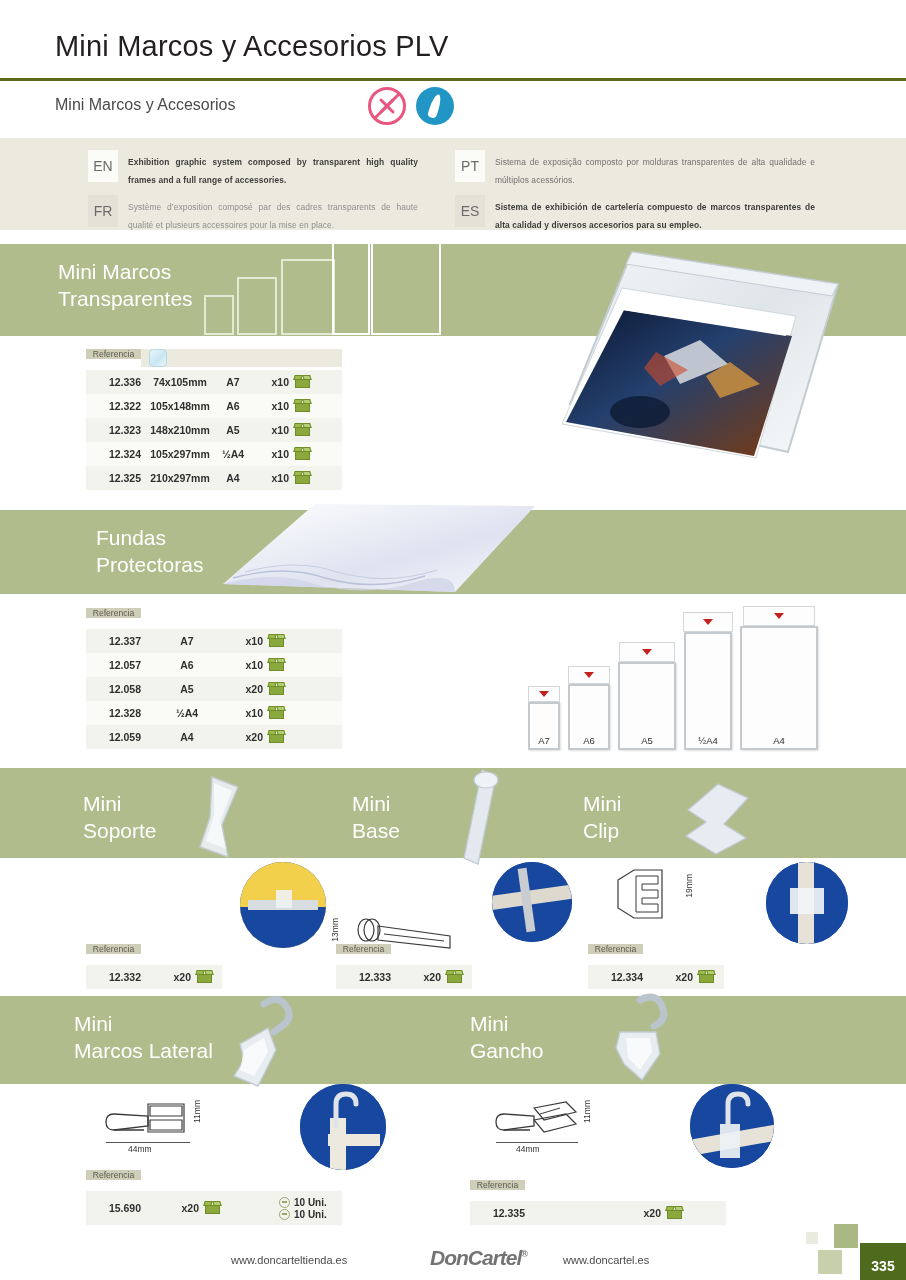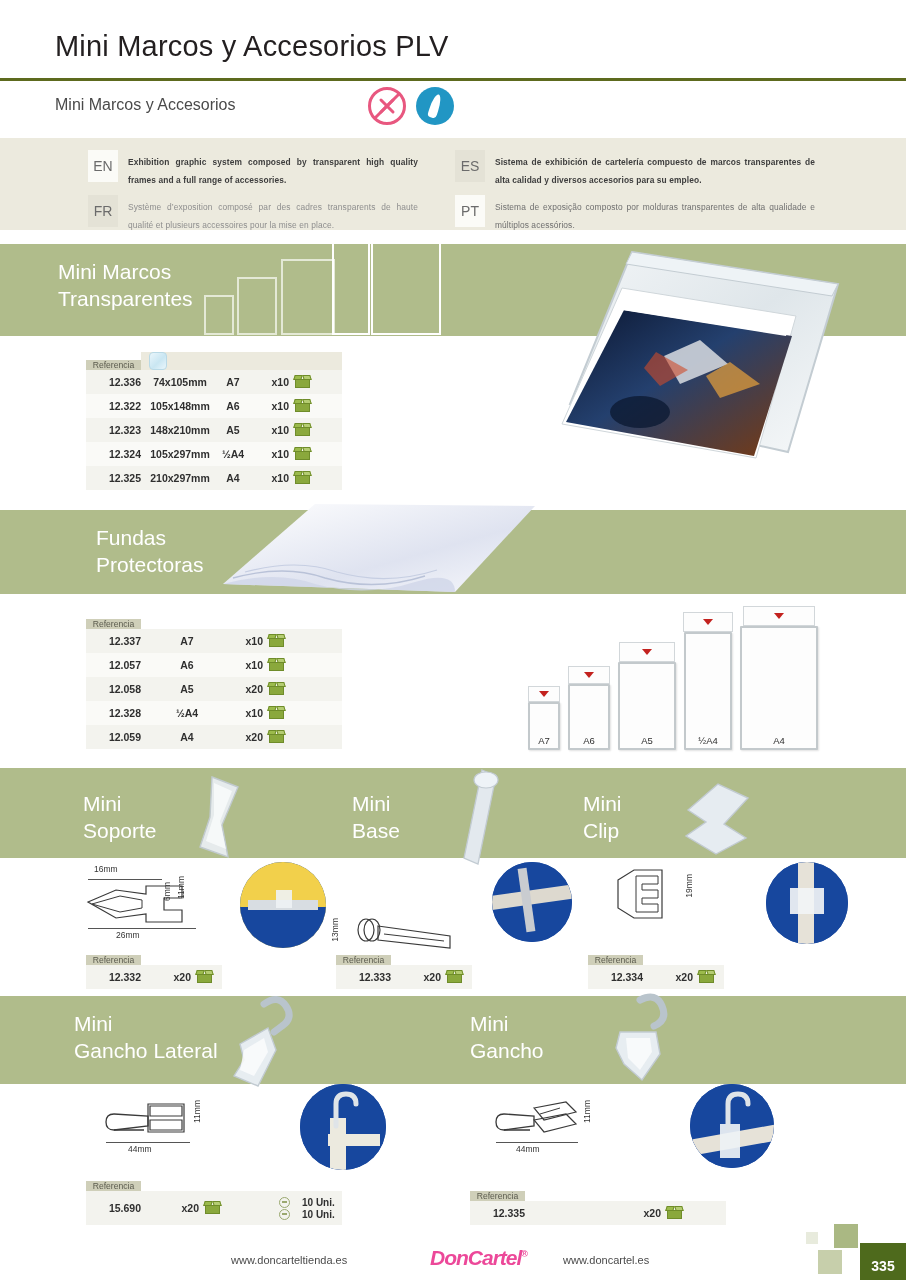--- a/index.html
+++ b/index.html
@@ -63,21 +63,21 @@
   .lang-text.light-b{color:#6f6f6f;font-weight:400;letter-spacing:.1px;}
 
   
   .band{position:absolute;left:0;width:906px;background:#b0bc8b;}
   .band-title{
     position:absolute;color:#ffffff;font-size:21px;line-height:27px;font-weight:400;
   }
 
   
   .ptable{position:absolute;font-size:10.5px;}
-  .ptable .thead{display:flex;height:21px;align-items:flex-end;}
+  .ptable .thead{display:flex;height:21px;align-items:flex-start;}
   .th-ref{
     background:#cfcfb9;color:#5b5b4e;font-size:8.6px;display:flex;align-items:center;
     justify-content:center;width:55px;
   }
   .th-rest{background:#eceade;flex:1;display:flex;align-items:center;padding-left:8px;}
   .chip-icon{
     width:16px;height:16px;border-radius:4px;
     background:linear-gradient(135deg,#eaf6fb 0%,#c9e6f2 55%,#eaf6fb 100%);
     border:1px solid #b9d9e6;
   }
@@ -128,28 +128,28 @@
     position:absolute;border-radius:50%;overflow:hidden;background:#17479e;
   }
   .photo-circle .splitA{position:absolute;inset:0;background:#17479e;}
   .photo-circle .yellow{position:absolute;inset:0;background:#f2d04b;}
   .pointer{position:absolute;width:0;height:0;}
 
   .prod-img{position:absolute;}
 
   
   .footer-url{position:absolute;font-size:11px;color:#4a4a4a;}
-  .logo-wrap{position:absolute;left:430px;top:1230px;font-size:21px;font-weight:bold;color:#ec4899;font-style:italic;letter-spacing:-1px;}
+  .logo-wrap{position:absolute;left:430px;top:1230px;font-size:21px;font-weight:bold;color:#737373;font-style:italic;letter-spacing:-1px;}
   .logo-wrap sup{font-size:9px;font-style:normal;}
   .sq{position:absolute;}
   .pagenum{
     position:absolute;left:860px;top:1227px;width:46px;height:45px;background:#4e6a1c;
     color:#fff;font-size:14px;font-weight:bold;display:flex;align-items:center;justify-content:center;
   }
-  .uni-row{display:flex;align-items:center;gap:12px;font-size:10px;font-weight:bold;color:#2f2f2f;padding-left:36px;}
+  .uni-row{display:flex;align-items:center;gap:4px;font-size:10px;font-weight:bold;color:#2f2f2f;padding-left:36px;}
   .uni-circ{
     width:11px;height:11px;border-radius:50%;border:1.5px solid #9aa86f;box-sizing:border-box;
     display:flex;align-items:center;justify-content:center;
   }
   .uni-circ i{display:block;width:5px;height:1.5px;background:#9aa86f;}
 </style>
 </head>
 <body>
 
 <div class="page">
@@ -175,26 +175,26 @@
         <div class="lang-tag lt-white">EN</div>
         <div class="lang-text strong">Exhibition graphic system composed by transparent high quality frames and a full range of accessories.</div>
       </div>
       <div class="lang-row">
         <div class="lang-tag lt-grey">FR</div>
         <div class="lang-text light">Système d’exposition composé par des cadres transparents de haute qualité et plusieurs accessoires pour la mise en place.</div>
       </div>
     </div>
     <div class="lang-col right">
       <div class="lang-row">
+        <div class="lang-tag lt-white">PT</div>
+        <div class="lang-text light-b">Sistema de exposição composto por molduras transparentes de alta qualidade e múltiplos acessórios.</div>
+      </div>
+      <div class="lang-row">
         <div class="lang-tag lt-grey">ES</div>
         <div class="lang-text strong">Sistema de exhibición de cartelería compuesto de marcos transparentes de alta calidad y diversos accesorios para su empleo.</div>
-      </div>
-      <div class="lang-row">
-        <div class="lang-tag lt-white">PT</div>
-        <div class="lang-text light-b">Sistema de exposição composto por molduras transparentes de alta qualidade e múltiplos acessórios.</div>
       </div>
     </div>
   </div>
 
   <div class="band" style="top:228px;height:92px;"></div>
 
   <svg style="position:absolute;left:200px;top:222px;" width="250" height="100">
     <rect x="5" y="58" width="28" height="38" fill="none" stroke="#e4e9d6" stroke-width="2"></rect>
     <rect x="38" y="40" width="38" height="56" fill="none" stroke="#e4e9d6" stroke-width="2"></rect>
     <rect x="82" y="22" width="52" height="74" fill="none" stroke="#e4e9d6" stroke-width="2"></rect>
@@ -431,32 +431,20 @@
     <polygon points="32,10 50,18 38,48 44,76 24,68 32,42" fill="#fafcfd" opacity=".8"></polygon>
   </svg>
   <svg class="prod-img" style="left:452px;top:752px;" width="62" height="102">
     <polygon points="30,2 44,8 26,96 12,90" fill="#e3e9ee" stroke="#c2cbd2" stroke-width="1.3"></polygon>
     <ellipse cx="34" cy="12" rx="12" ry="8" fill="#eef3f7" stroke="#c2cbd2" stroke-width="1.2"></ellipse>
   </svg>
   <svg class="prod-img" style="left:672px;top:760px;" width="82" height="82">
     <polygon points="16,34 46,8 76,22 52,48 74,62 44,78 14,60 34,46" fill="#e6ecf1" stroke="#c2cbd2" stroke-width="1.4"></polygon>
   </svg>
 
-  <div class="dim-wrap" style="left:86px;top:850px;width:120px;height:72px;">
-    <div class="dim-label" style="left:8px;top:-2px;">16mm</div>
-    <div class="dim-line" style="left:2px;top:13px;width:74px;height:1px;"></div>
-    <svg style="position:absolute;left:0;top:18px;" width="120" height="40">
-      <path d="M2,18 L30,6 L60,10 L60,2 L96,2 L96,14 L78,14 L78,26 L96,26 L96,38 L60,38 L60,30 L30,34 Z" fill="none" stroke="#3a3a3a" stroke-width="1.2"></path>
-      <path d="M6,20 L34,12 L56,16 L56,24 L34,28 Z" fill="none" stroke="#3a3a3a" stroke-width="1"></path>
-    </svg>
-    <div class="dim-line" style="left:2px;top:62px;width:108px;height:1px;"></div>
-    <div class="dim-label" style="left:30px;top:64px;">26mm</div>
-    <div class="dim-label vert" style="left:76px;top:16px;">6mm</div>
-    <div class="dim-label vert" style="left:90px;top:10px;">11mm</div>
-  </div>
 
   <div class="dim-wrap" style="left:330px;top:896px;width:126px;height:70px;">
     <div class="dim-label vert" style="left:0px;top:6px;">13mm</div>
     <svg style="position:absolute;left:14px;top:4px;" width="112" height="44">
       <ellipse cx="22" cy="14" rx="8" ry="11" fill="none" stroke="#3a3a3a" stroke-width="1.2"></ellipse>
       <ellipse cx="28" cy="14" rx="8" ry="11" fill="none" stroke="#3a3a3a" stroke-width="1.2"></ellipse>
       <path d="M34,10 L106,20 L106,32 L34,24 Z" fill="none" stroke="#3a3a3a" stroke-width="1.2"></path>
       <line x1="40" y1="18" x2="100" y2="25" stroke="#3a3a3a" stroke-width="1"></line>
     </svg>
     <div class="dim-line" style="left:16px;top:54px;width:110px;height:1px;"></div>
@@ -544,21 +532,21 @@
           <i class="fl2"></i>
           <i class="bd"></i>
         </div>
     </div>
   </div>
 
   <div class="band" style="top:980px;height:88px;"></div>
 
   <div class="band-title" style="left:74px;top:994px;">
     <div>Mini</div>
-    <div>Gancho Lateral</div>
+    <div>Marcos Lateral</div>
   </div>
   <div class="band-title" style="left:470px;top:994px;">
     <div>Mini</div>
     <div>Gancho</div>
   </div>
 
   <svg class="prod-img" style="left:210px;top:972px;" width="86" height="106">
     <path d="M54,16 q14,-10 22,2 q8,12 -4,20 l-8,6" fill="none" stroke="#b9c4cc" stroke-width="7" stroke-linecap="round"></path>
     <polygon points="30,56 58,40 66,62 48,98 24,88 34,72" fill="#e7edf1" stroke="#c2cbd2" stroke-width="1.4"></polygon>
     <polygon points="34,62 54,50 58,64 44,88 30,82" fill="#fafcfd" opacity=".85"></polygon>

